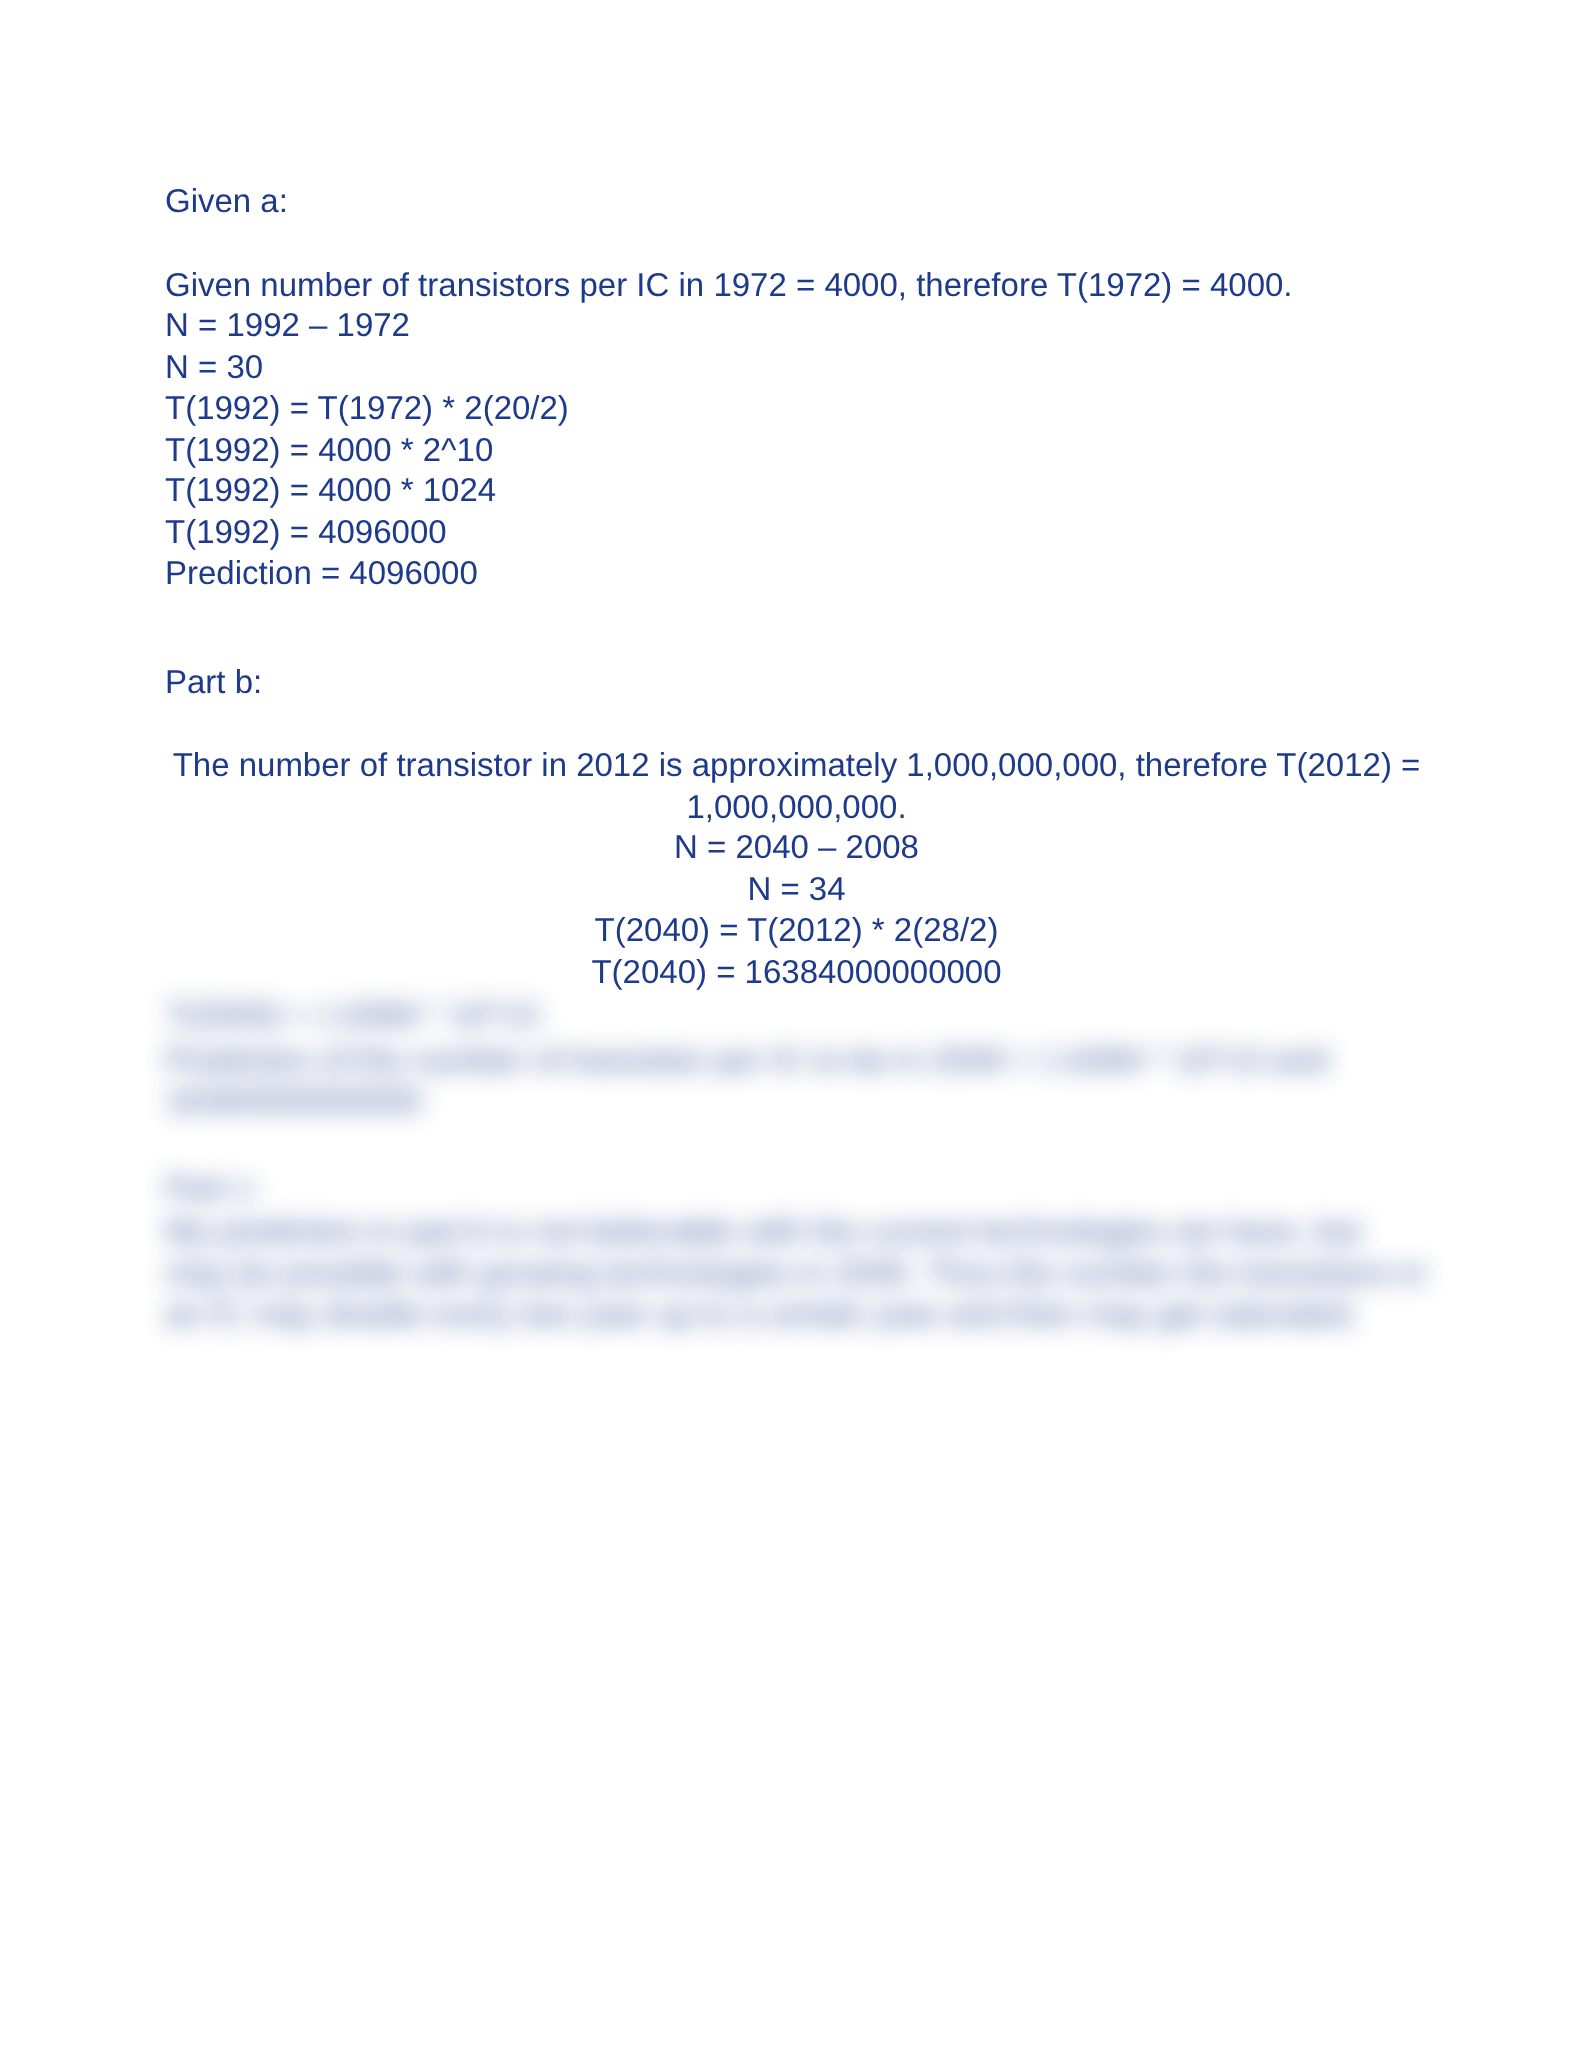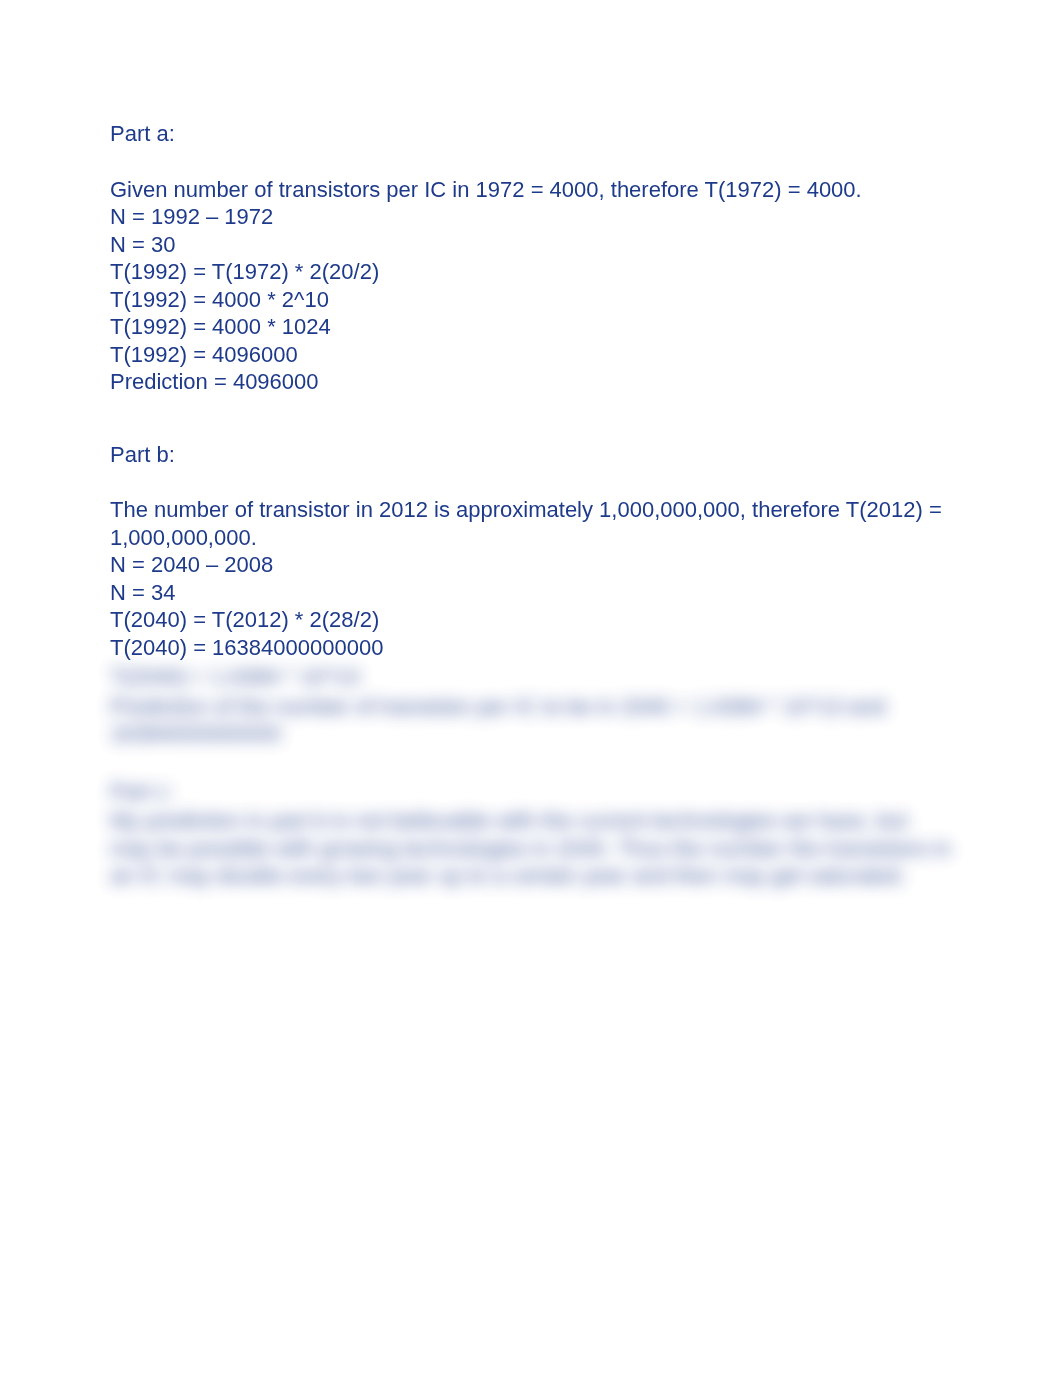--- a/index.html
+++ b/index.html
@@ -36,39 +36,39 @@
       margin-bottom: 2px;
     }
     .spacer-large {
       height: 28px;
     }
   </style>
 </head>
 <body>
 
 <div class="section-header">
-  <span>Part a:</span>
+  <span>Given a:</span>
 </div>
 
 <div class="paragraph">
   <span class="line">Given number of transistors per IC in 1972 = 4000, therefore T(1972) = 4000.</span>
   <span class="line">N = 1992 – 1972</span>
   <span class="line">N = 30</span>
   <span class="line">T(1992) = T(1972) * 2(20/2)</span>
   <span class="line">T(1992) = 4000 * 2^10</span>
   <span class="line">T(1992) = 4000 * 1024</span>
   <span class="line">T(1992) = 4096000</span>
   <span class="line">Prediction = 4096000</span>
 </div>
 
 <div class="section-header">
   <span>Part b:</span>
 </div>
 
-<div class="paragraph" style="margin-bottom:0;">
+<div class="paragraph" style="margin-bottom:0;text-align:center;">
   <span class="line">The number of transistor in 2012 is approximately 1,000,000,000, therefore T(2012) = 1,000,000,000.</span>
   <span class="line">N = 2040 – 2008</span>
   <span class="line">N = 34</span>
   <span class="line">T(2040) = T(2012) * 2(28/2)</span>
   <span class="line">T(2040) = 16384000000000</span>
 </div>
 
 <div class="blurred-section">
   <span class="blurred-line">T(2040) = 1.6384 * 10^13</span>
   <span class="blurred-line">Prediction of the number of transistor per IC to be in 2040 = 1.6384 * 10^13 and 16384000000000</span>

